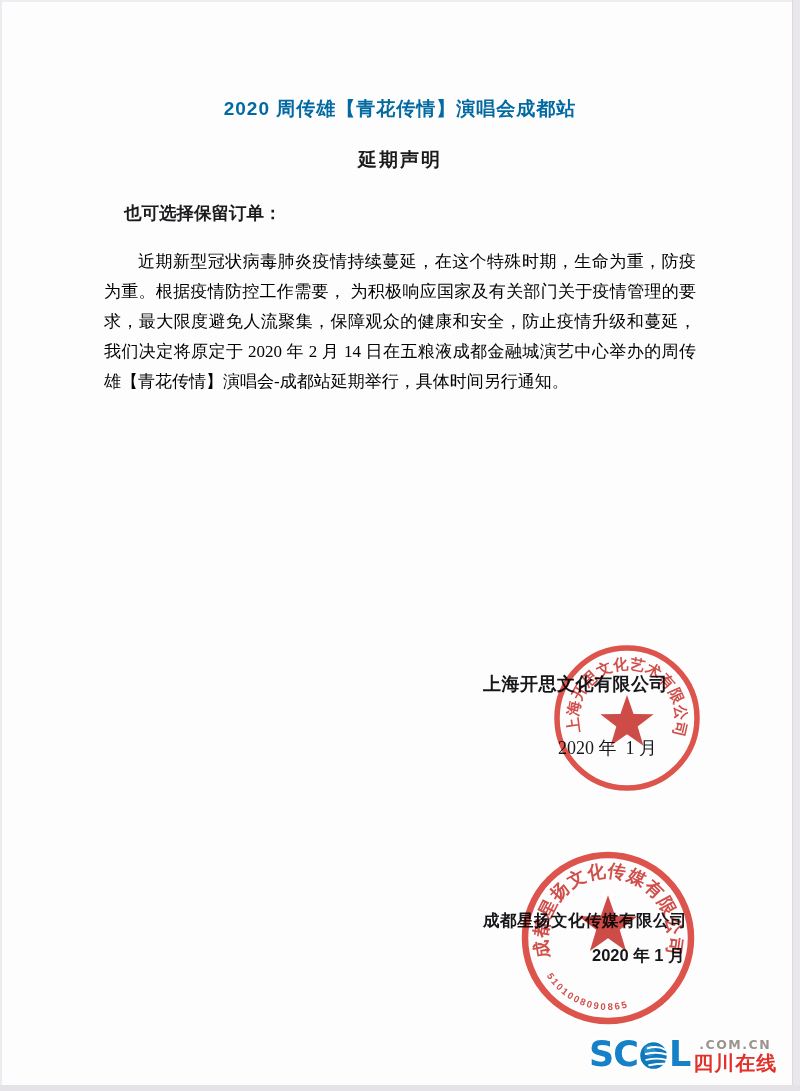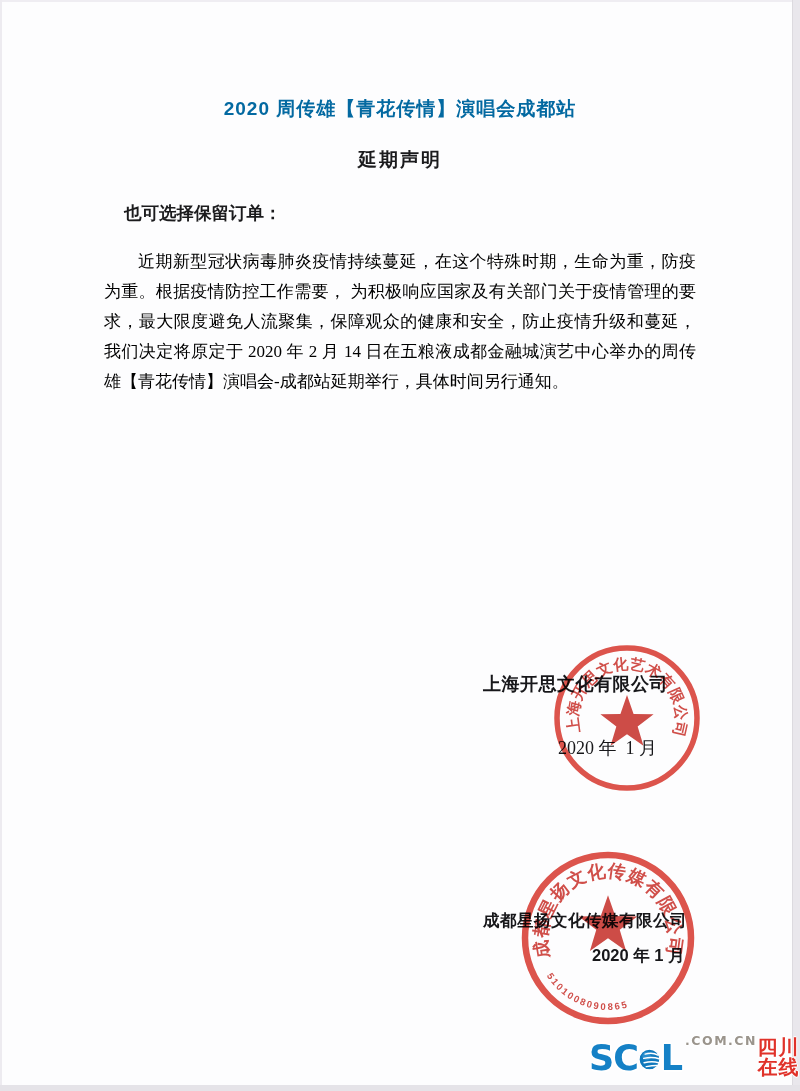--- a/index.html
+++ b/index.html
@@ -39,21 +39,21 @@
   .stamp{position:absolute;z-index:3;opacity:0.87;mix-blend-mode:multiply;}
   .stamp-1{top:633px;left:542px;}
   .stamp-2{top:838px;left:508px;}
   .stamp text{font-family:"Liberation Sans","DejaVu Sans",sans-serif;font-weight:bold;}
   
   .watermark{position:absolute;top:1035px;left:589px;display:flex;align-items:flex-end;z-index:4;text-align:center;}
   .wm-letters{font-family:"DejaVu Sans","Liberation Sans",sans-serif;font-weight:bold;
     font-size:35px;line-height:38px;color:#1581c6;letter-spacing:-1px;
     text-shadow:2px 0 #fff,-2px 0 #fff,0 2px #fff,0 -2px #fff,1px 1px #fff,-1px -1px #fff,1px -1px #fff,-1px 1px #fff;}
   .wm-globe{width:31px;height:31px;margin:0 0 2px 0;}
-  .wm-col{display:flex;margin-left:3px;line-height:1;}
+  .wm-col{display:flex;flex-direction:column;margin-left:3px;line-height:1;}
   .wm-domain{font-family:"DejaVu Sans","Liberation Sans",sans-serif;font-weight:bold;
     font-size:12.5px;color:#9a948c;letter-spacing:1.5px;
     text-shadow:1px 0 #fff,-1px 0 #fff,0 1px #fff,0 -1px #fff;}
   .wm-site{font-family:"DejaVu Sans","Liberation Sans",sans-serif;font-weight:bold;
     font-size:20px;color:#e0322a;margin-top:2px;letter-spacing:1px;
     text-shadow:1px 0 #fff,-1px 0 #fff,0 1px #fff,0 -1px #fff;}
 </style>
 </head>
 <body>
 

